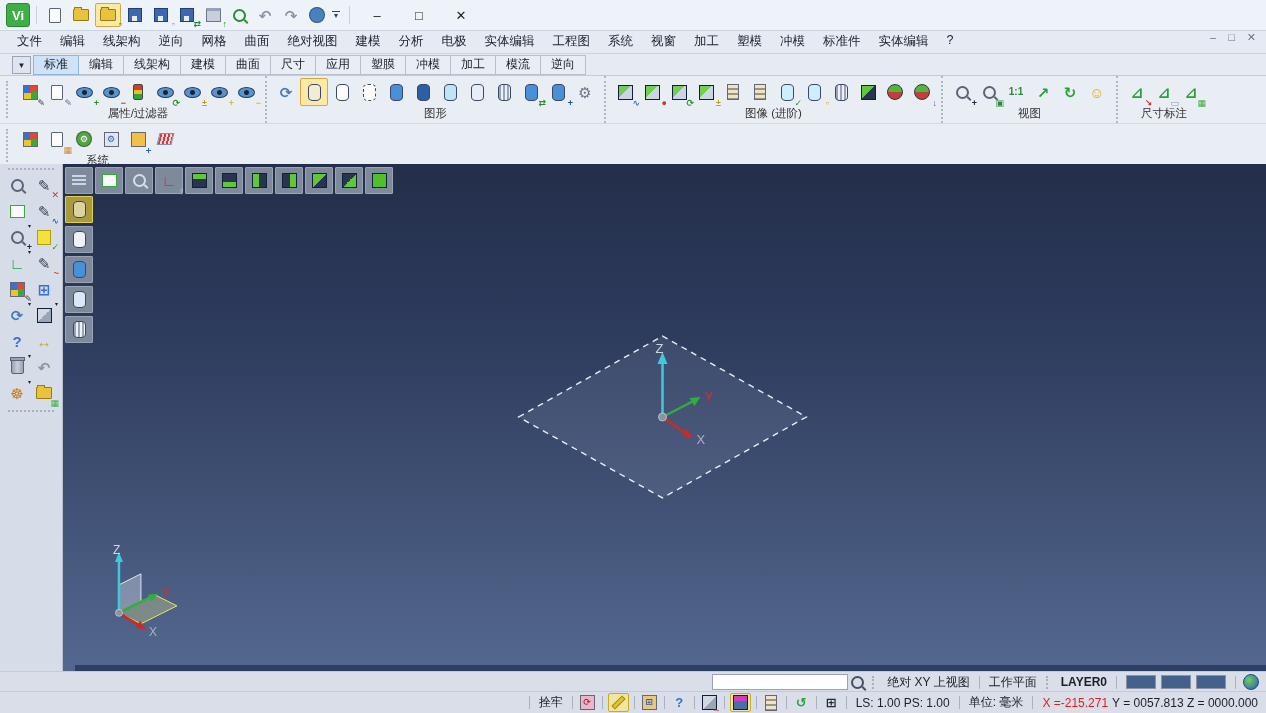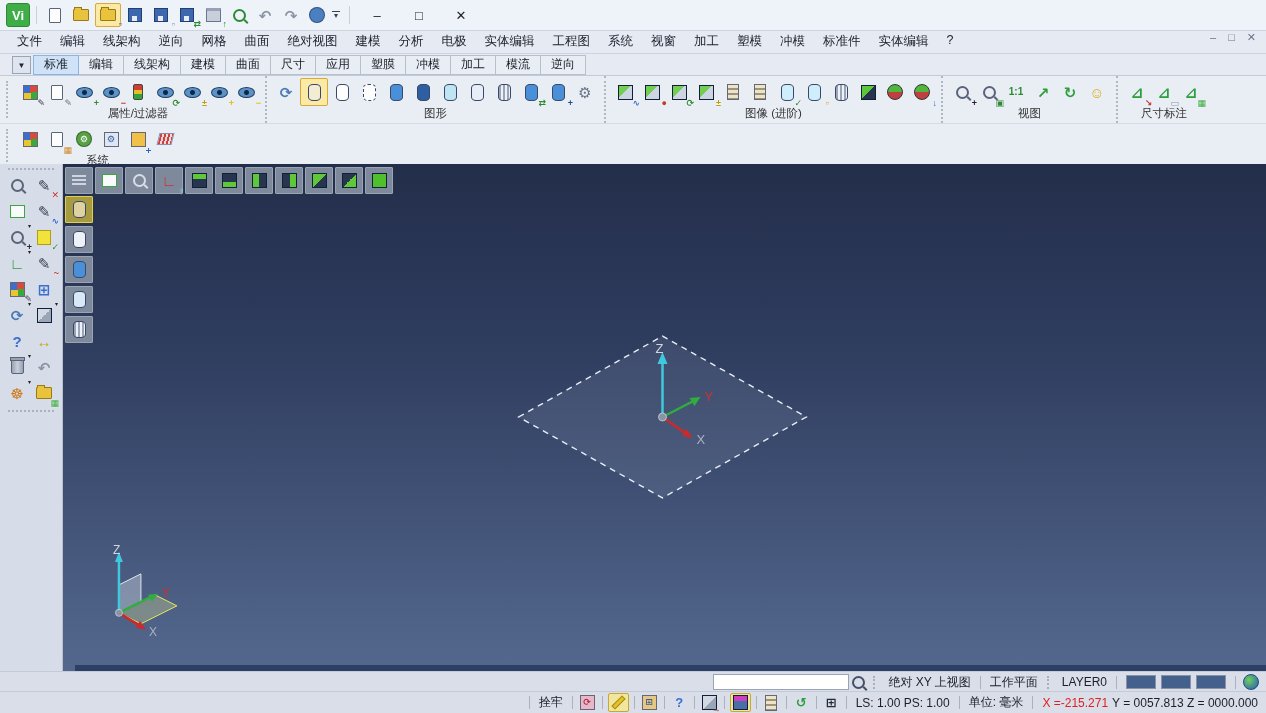--- a/index.html
+++ b/index.html
@@ -104,21 +104,21 @@
   
   .status1{position:absolute;left:0;right:0;bottom:21px;height:20px;background:#d9dee9;border-top:1px solid #c3cbd8;
            display:flex;align-items:center;font-size:12px}
   .bbar{position:absolute;left:0;right:0;bottom:0;height:21px;background:#d9dee9;border-top:1px solid #c3cbd8;
         display:flex;align-items:center;font-size:12px}
   .spacer{flex:1}
   .vsep{width:1px;height:13px;background:#aab2c0;margin:0 5px;flex:none}
   .dhandle{width:4px;height:13px;border-left:2px dotted #a8b0c0;margin:0 5px;flex:none}
   .searchbox{width:128px;height:14px;border:1px solid #9aa4b6;background:#fff;font-size:11px;padding:0 3px;outline:none}
   .stext{white-space:nowrap;padding:0 4px}
-  .layer{font-weight:normal}
+  .layer{font-weight:bold}
   .swatches{display:flex;gap:5px;align-items:center;margin:0 4px}
   .swatch{width:28px;height:12px;border:1px solid #8a93a3}
   .bbtn{width:19px;height:17px;display:inline-flex;align-items:center;justify-content:center;position:relative;border-radius:2px;flex:none}
   .bbtn.hl{background:#f0e6a0;border:1px solid #c8a830}
   .bbtn .gl{font-size:13px}
   .coordx{color:#e02020;white-space:nowrap;padding-left:4px}
   .coordyz{white-space:nowrap;padding:0 8px 0 4px}
   svg text{font-family:"Liberation Sans","DejaVu Sans",sans-serif}
 </style>
 </head>

